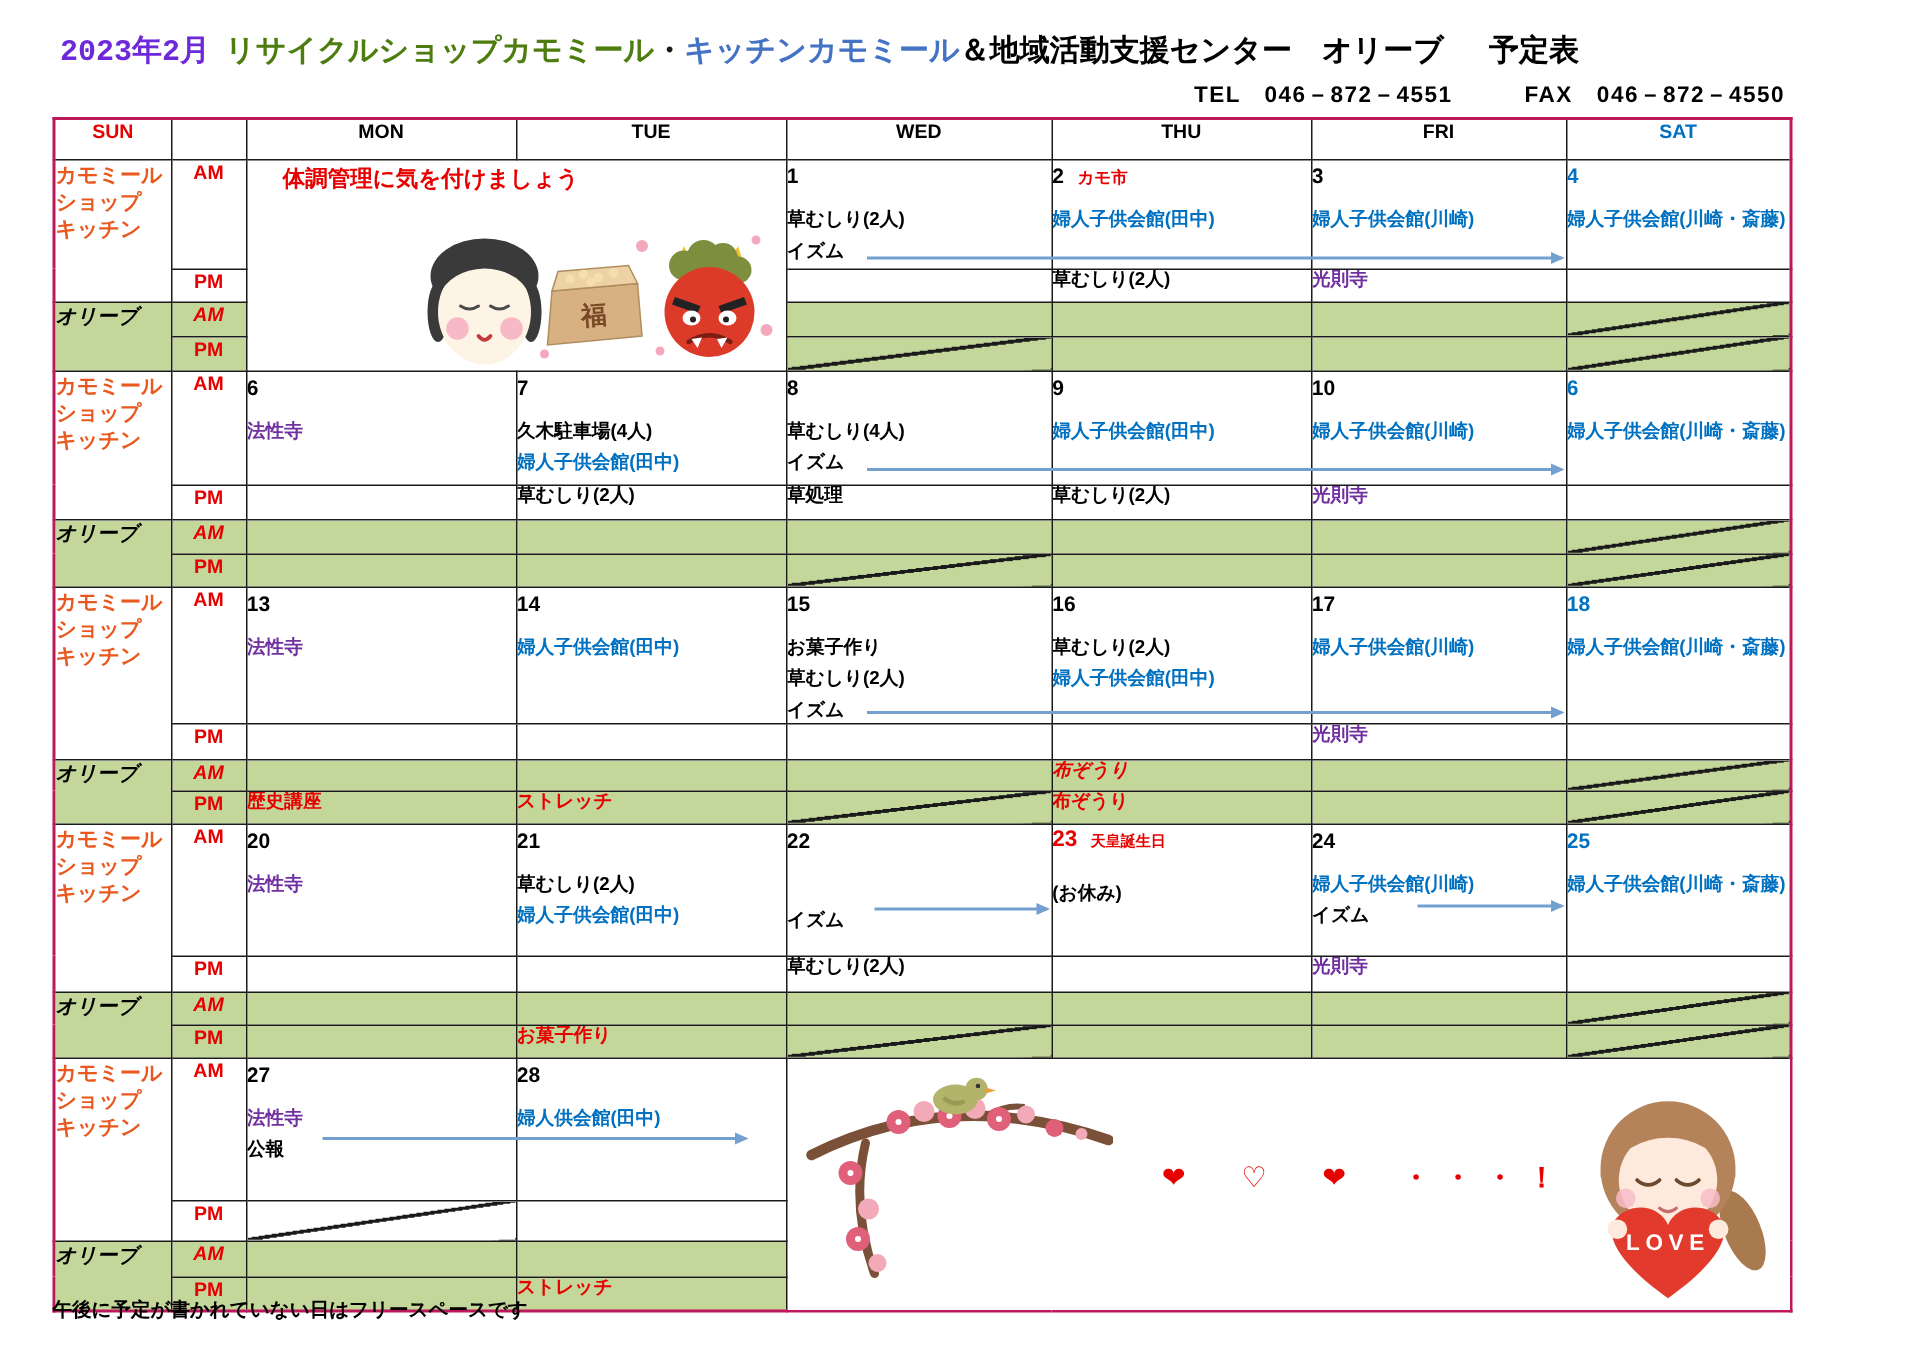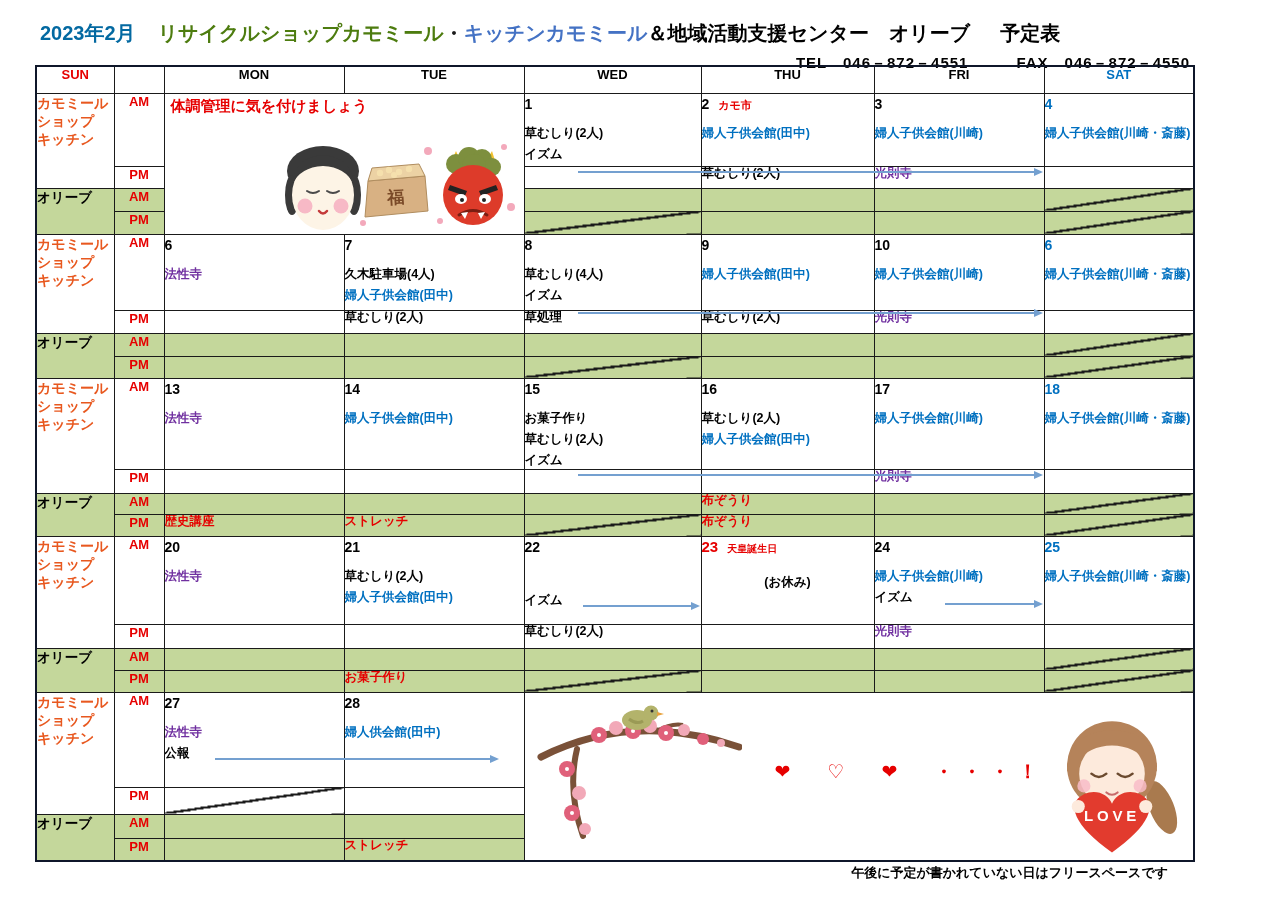--- a/index.html
+++ b/index.html
@@ -4,50 +4,50 @@
 <style>
   html,body{margin:0;padding:0;}
   body{
     width:1280px;height:905px;background:#ffffff;position:relative;overflow:hidden;
     font-family:"Liberation Sans","DejaVu Sans",sans-serif;font-weight:bold;color:#000;
   }
   .abs{position:absolute;}
   
   #titlebar{left:40px;top:20px;font-size:20px;white-space:nowrap;}
   #titlebar span{vertical-align:baseline;}
-  .t-month{color:#0369a1;margin-right:22px;}
+  .t-month{color:#6d28d9;margin-right:10px;font-family:Liberation Mono, monospace;}
   .t-recycle{color:#4d7c0f;}
   .t-dot{color:#1a1a1a;}
   .t-kitchen{color:#4472c4;}
   .t-center{color:#000;text-align:center;}
   .t-schedule{color:#000;margin-left:30px;}
   #contact{left:35px;top:54px;width:1155px;text-align:right;font-size:15px;letter-spacing:1px;}
-  #footnote{left:35px;top:864px;width:1133px;text-align:right;font-size:13px;}
+  #footnote{left:35px;top:864px;width:1133px;font-size:13px;}
   
-  table#cal{position:absolute;left:35px;top:65px;width:1158px;border-collapse:collapse;table-layout:fixed;border:2px solid #0f172a;}
+  table#cal{position:absolute;left:35px;top:78px;width:1158px;border-collapse:collapse;table-layout:fixed;border:2px solid #be185d;}
   #cal td{border:1px solid #1a1a1a;padding:0;vertical-align:top;overflow:hidden;}
   tr.rw > td{border-top-width:2px;}
-  tr.ro > td{border-top-width:2px;}
+  tr.ro > td{border-top-width:2px;font-style:italic;}
   .hdr{text-align:center;vertical-align:middle;font-size:13px;}
   .c-red{color:#e60000;} .c-blue{color:#0070c0;} .c-purple{color:#7030a0;} .c-orange{color:#e8581f;}
   .bg-green{background:#c4d79b;}
   .diag{background-image:linear-gradient(to bottom right,transparent calc(50% - 1.2px),#1a1a1a calc(50% - 1.2px),#1a1a1a calc(50% + 1.2px),transparent calc(50% + 1.2px));}
   .lblK{vertical-align:middle;padding:0 2px 0 6px;font-size:14px;line-height:18px;}
   .olv{vertical-align:middle;padding-left:6px;font-size:13.5px;}
   .ampm{color:#e60000;text-align:center;vertical-align:middle;font-size:13px;margin-left:48px;}
   .day{padding:2px 4px;font-size:12.5px;}
   .num{font-size:14px;line-height:20px;display:inline-block;}
   .tag{font-size:11px;margin-left:9px;}
   .ln{line-height:18px;margin-top:3px;}
   .gap{margin-top:10px;}
   .pmcell{font-size:12.5px;padding:1px 4px;vertical-align:middle;line-height:1.1;}
   .olvtxt{color:#e60000;font-size:12.5px;padding:1px 4px;vertical-align:middle;line-height:1.1;}
   
   td.note{position:relative;}
-  .notetxt{color:#e60000;font-size:15px;padding:3px 6px;}
+  .notetxt{color:#e60000;font-size:15px;padding:3px 24px;}
   td.decor{position:relative;background:#fff;}
   .hearts{position:absolute;left:250px;top:66px;color:#e60000;font-size:19px;letter-spacing:9px;white-space:nowrap;}
   
   .arrow{position:absolute;height:0;border-top:2px solid #74a0d0;z-index:5;}
   .arrow::after{content:"";position:absolute;right:-2px;top:-5px;width:0;height:0;
     border-left:9px solid #74a0d0;border-top:4px solid transparent;border-bottom:4px solid transparent;}
 </style>
 </head>
 <body>
 
@@ -315,21 +315,21 @@
       <span class="num">21</span>
       <div class="ln gap">草むしり(2人)</div>
       <div class="ln c-blue">婦人子供会館(田中)</div>
     </td>
     <td class="day">
       <span class="num">22</span>
       <div class="ln" style="margin-top:34px">イズム</div>
     </td>
     <td class="day">
       <span class="num c-red" style="font-size:15px">23</span><span class="tag c-red" style="font-size:10px">天皇誕生日</span>
-      <div class="ln" style="margin-top:16px;text-align:center">(お休み)</div>
+      <div class="ln" style="margin-top:16px;text-align:left">(お休み)</div>
     </td>
     <td class="day">
       <span class="num">24</span>
       <div class="ln gap c-blue">婦人子供会館(川崎)</div>
       <div class="ln">イズム</div>
     </td>
     <td class="day">
       <span class="num c-blue">25</span>
       <div class="ln gap c-blue">婦人子供会館(川崎・斎藤)</div>
     </td>

